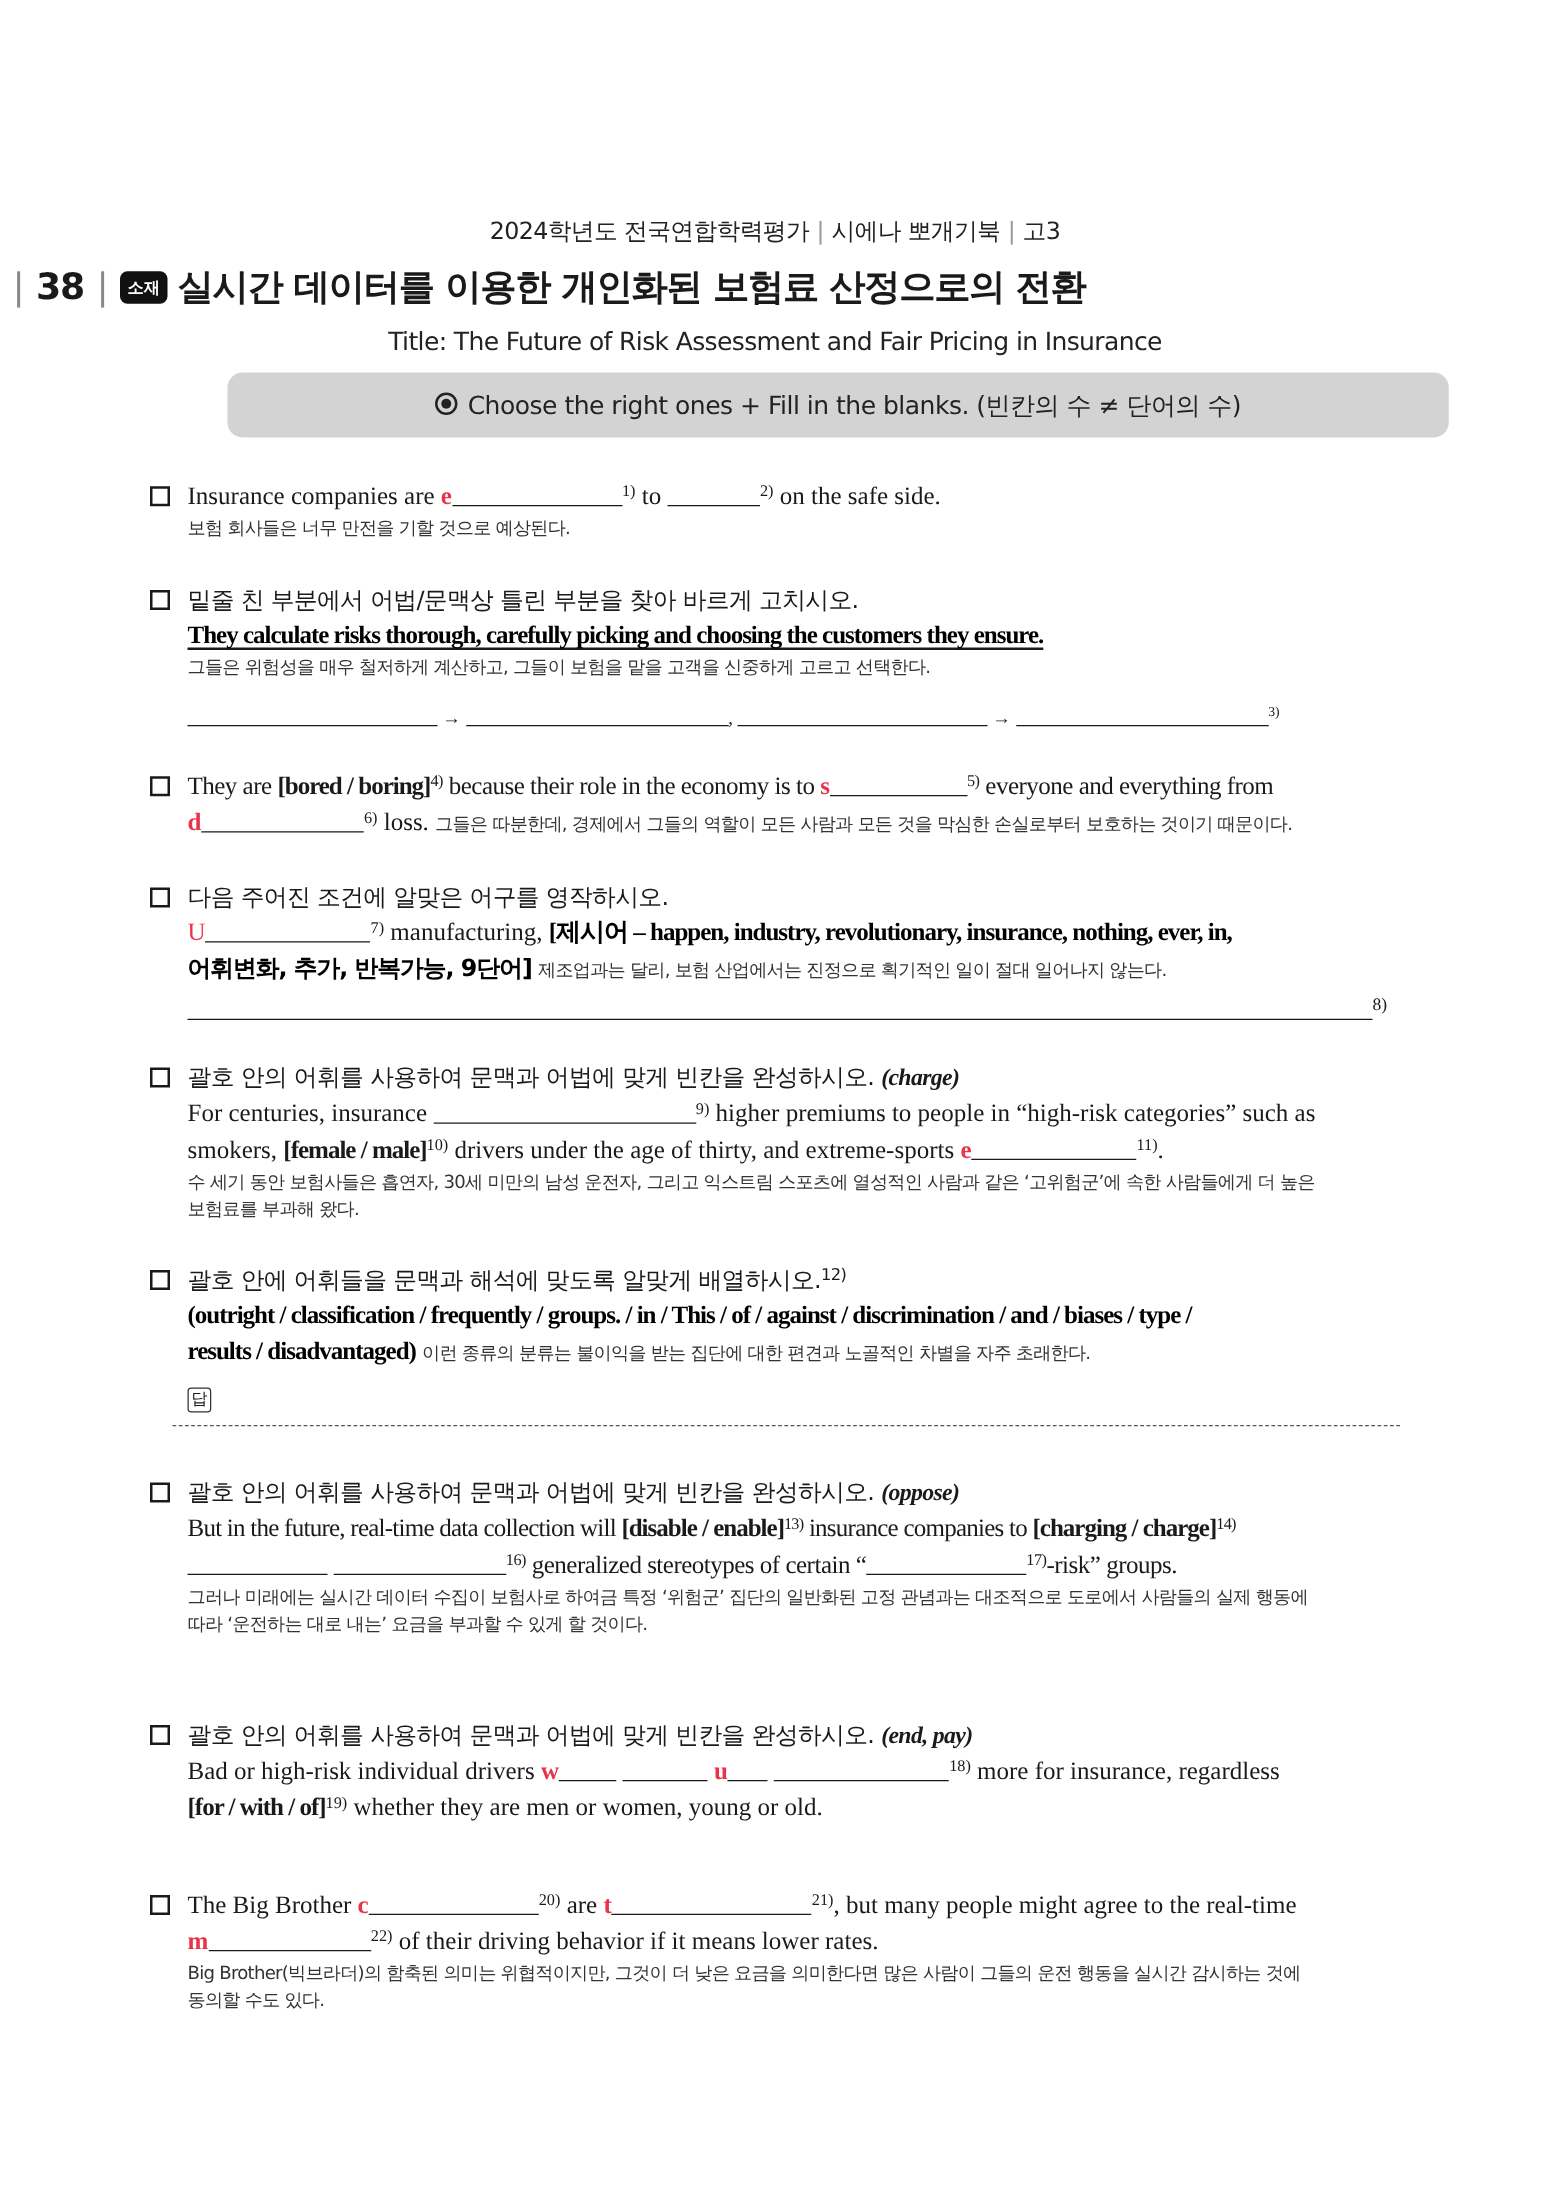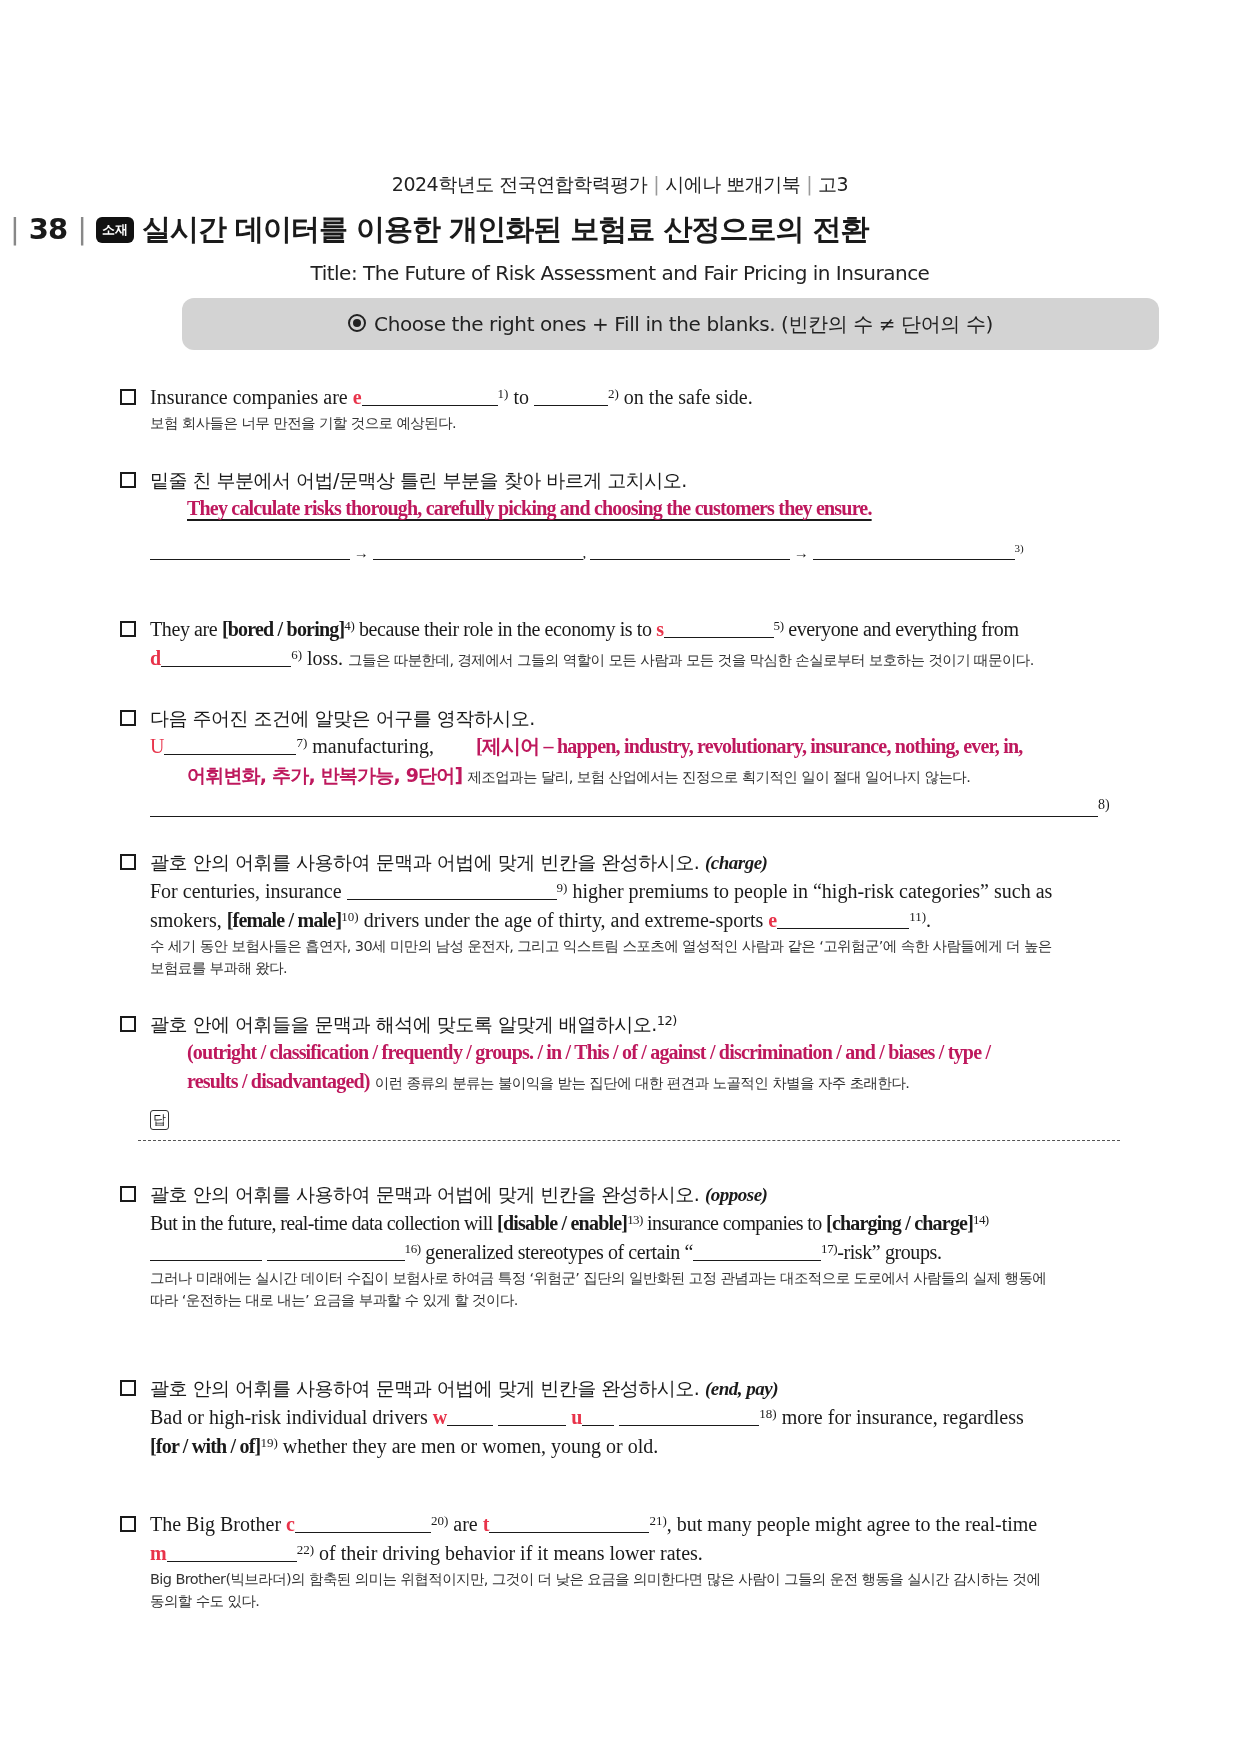--- a/index.html
+++ b/index.html
@@ -28,21 +28,21 @@
     .banner .hand::after { content: ""; position: absolute; left: 3px; top: 3px; width: 8px; height: 8px;
       background: #222; border-radius: 50%; }
 
     .q { position: absolute; left: 120px; width: 1000px; }
     .q .box { position: absolute; left: 0; top: 6px; width: 12px; height: 12px; border: 2px solid #1a1a1a; }
     .q .body { margin-left: 30px; }
     .line { font-size: 20px; line-height: 29px; white-space: nowrap; }
     .instr { font-size: 19px; line-height: 28px; letter-spacing: -0.5px; }
     .kor { font-size: 14.5px; line-height: 22px; letter-spacing: -0.6px; color: #333; }
     .red { color: #e8334a; font-weight: bold; }
-    .redtext { color: #be185d; font-weight: bold; letter-spacing: -0.8px; margin-left: 37px; }
+    .redtext { color: #000000; font-weight: bold; letter-spacing: -0.8px; }
     .bold { font-weight: bold; letter-spacing: -0.8px; }
     .ital { font-weight: bold; font-style: italic; letter-spacing: -0.5px; }
     sup, .sup { font-size: 13px; vertical-align: 6px; line-height: 0; }
     .blank { display: inline-block; border-bottom: 1px solid #1a1a1a; height: 18px; vertical-align: -2px; }
     .ul { text-decoration: underline; text-decoration-color: #1a1a1a; text-underline-offset: 4px; }
     .dash { position: absolute; left: 138px; width: 982px; border-top: 1.5px dashed #555; }
     .ans-box { display: inline-block; border: 1.5px solid #333; border-radius: 3px; font-size: 13px;
       padding: 0 2px; line-height: 18px; }
   </style>
 </head>
@@ -70,20 +70,21 @@
     </div>
     <div class="kor sans">보험 회사들은 너무 만전을 기할 것으로 예상된다.</div>
   </div>
 </div>
 
 <div class="q" style="top:466px;">
   <span class="box"></span>
   <div class="body">
     <div class="instr sans">밑줄 친 부분에서 어법/문맥상 틀린 부분을 찾아 바르게 고치시오.</div>
     <div class="line serif redtext ul" style="font-size:20px;">They calculate risks thorough, carefully picking and choosing the customers they ensure.</div>
+    <div class="kor sans">그들은 위험성을 매우 철저하게 계산하고, 그들이 보험을 맡을 고객을 신중하게 고르고 선택한다.</div>
     <div class="line serif" style="margin-top:16px; font-size:15px;">
       <span class="blank" style="width:200px"></span>
       <span>→</span>
       <span class="blank" style="width:210px"></span><span>,</span>
       <span class="blank" style="width:200px"></span>
       <span>→</span>
       <span class="blank" style="width:202px"></span><span class="sup" style="font-size:11px">3)</span>
     </div>
   </div>
 </div>

